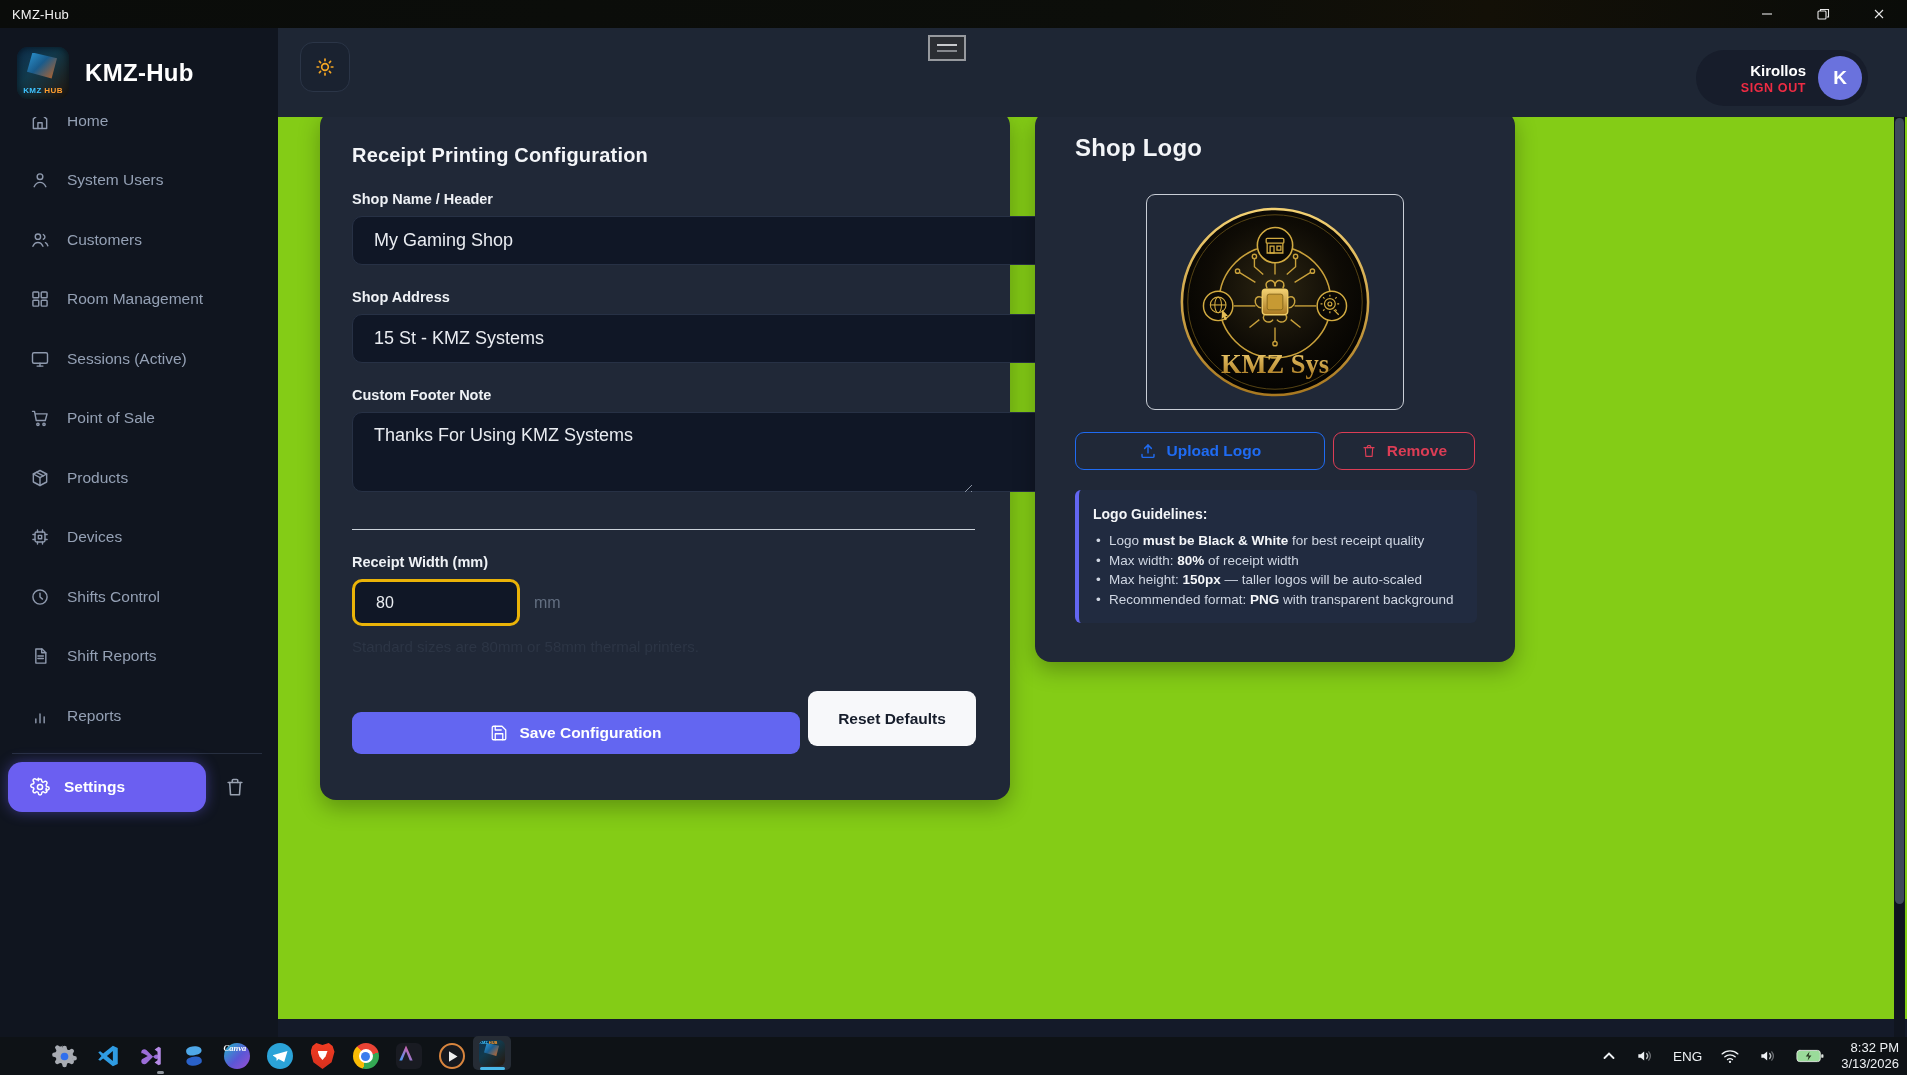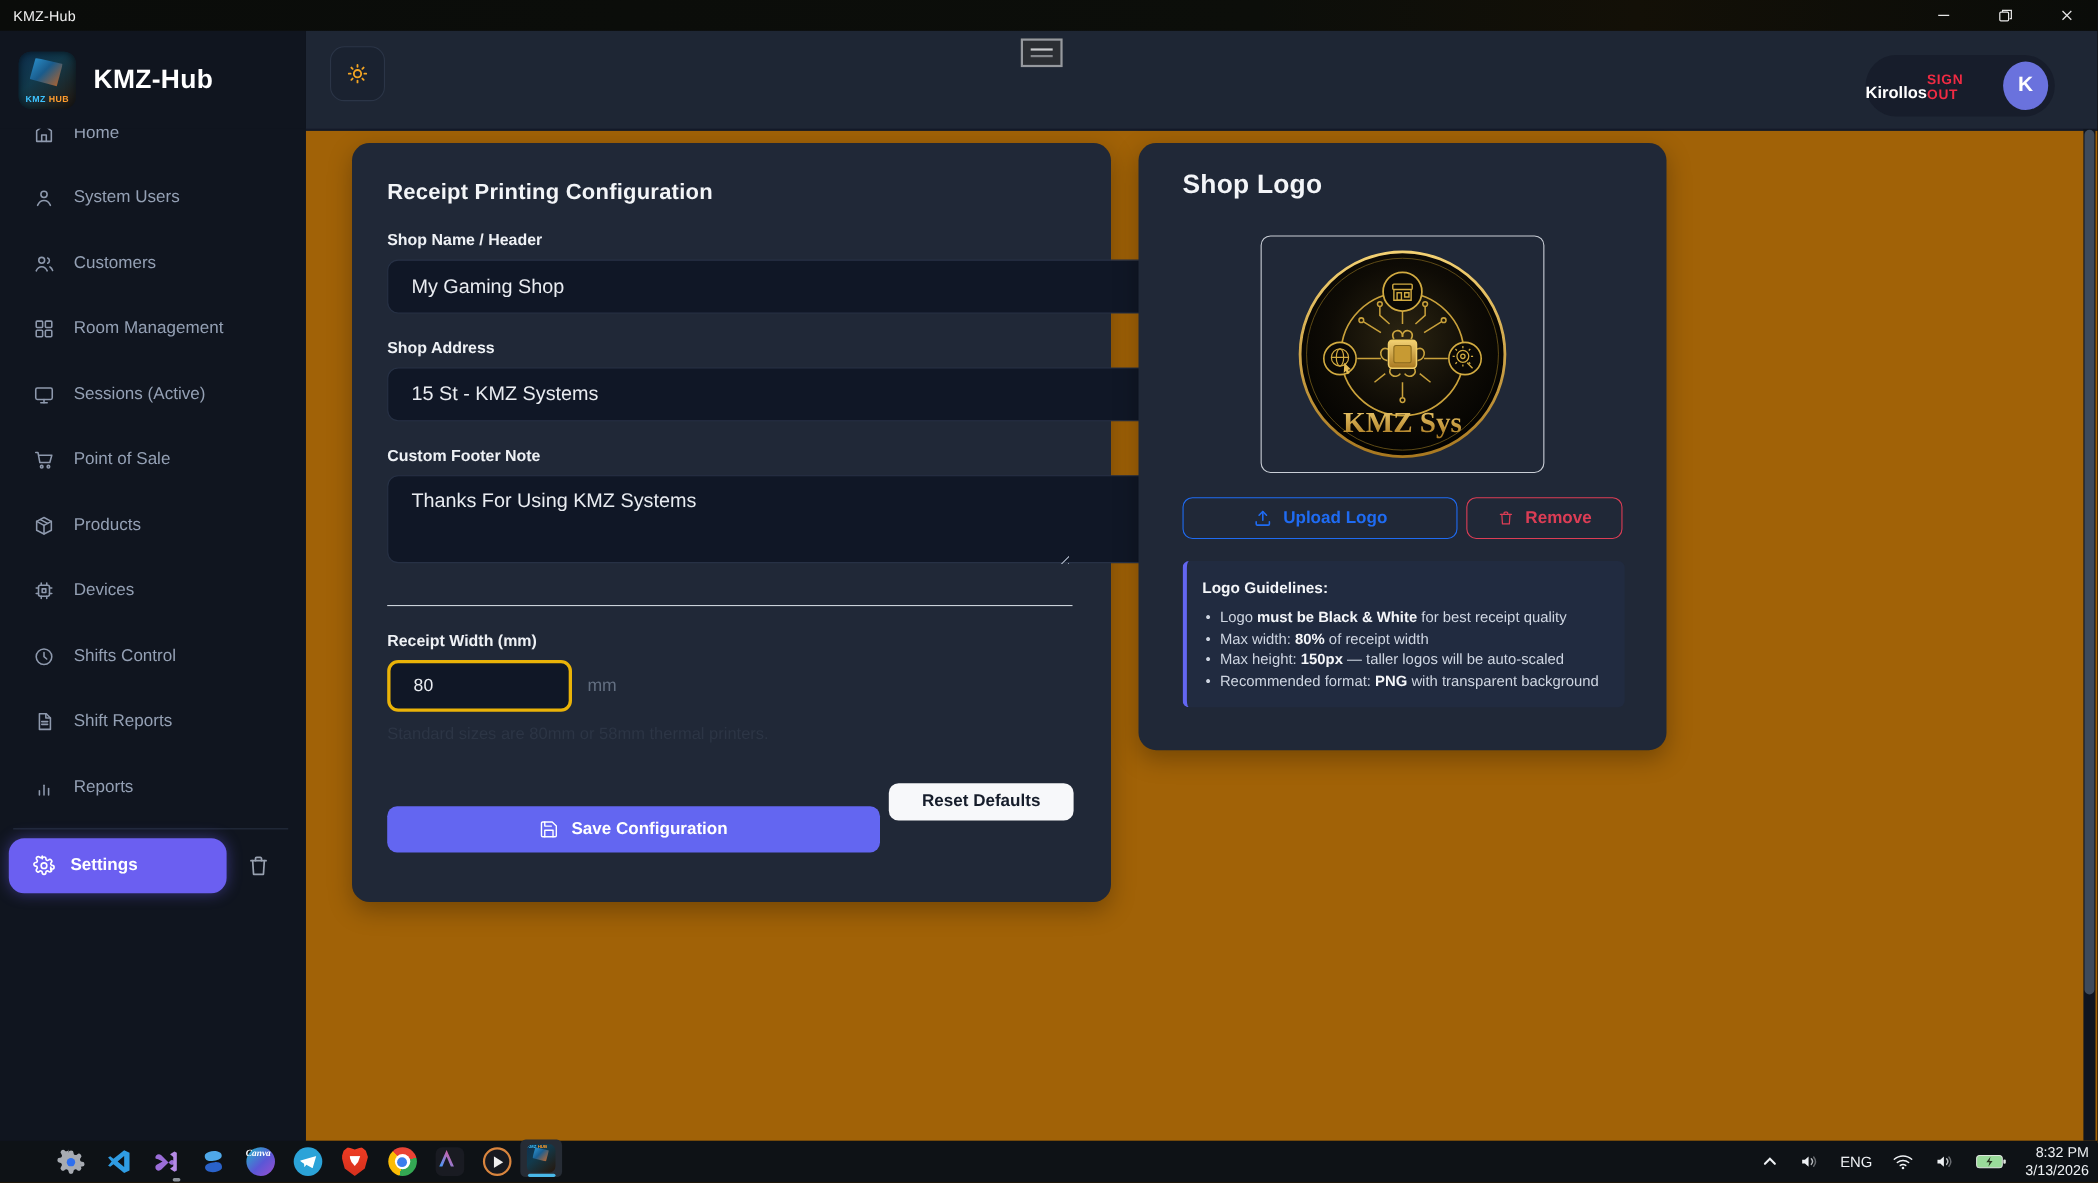--- a/index.html
+++ b/index.html
@@ -48,28 +48,28 @@
   
   .header { position:absolute; left:278px; top:28px; width:1629px; height:89px; background:#1e2634; z-index:10; }
   .theme-toggle { position:absolute; left:22px; top:14px; width:50px; height:50px; border-radius:13px;
     background:#1a2230; border:1px solid #2b3547; display:flex; align-items:center; justify-content:center; cursor:pointer; }
   .theme-toggle svg { stroke:#f5a623; fill:none; stroke-width:2; stroke-linecap:round; }
   .snap-pill { position:absolute; left:650px; top:7px; width:38px; height:26px; background:#2b2e33;
     border:2px solid #96999e; display:flex; align-items:center; justify-content:center; }
   .snap-pill i { display:block; width:20px; height:8px; border-top:2px solid #c8cacd; border-bottom:2px solid #85888d; }
   .user-pill { position:absolute; left:1418px; top:22px; width:172px; height:56px; border-radius:28px;
     background:#171d2b; display:flex; align-items:center; justify-content:flex-end; cursor:pointer; }
-  .user-texts { display:flex; flex-direction:row; align-items:flex-end; margin-right:12px; }
+  .user-texts { display:flex; flex-direction:column; align-items:flex-end; margin-right:12px; }
   .user-name { color:#fff; font-weight:bold; font-size:15px; }
   .sign-out { color:#ef2b43; font-weight:bold; font-size:12.5px; letter-spacing:.6px; margin-top:2px; }
   .avatar { width:44px; height:44px; border-radius:50%; background:#6a72dd; color:#fff; font-weight:bold;
     font-size:19px; display:flex; align-items:center; justify-content:center; margin-right:6px; }
 
   
-  .content { position:absolute; left:278px; top:119px; width:1629px; height:920px; background:#a16207; }
+  .content { position:absolute; left:278px; top:99px; width:1629px; height:920px; background:#84cc16; }
 
   .card { position:absolute; background:#202837; border-radius:16px; box-shadow:0 8px 22px rgba(0,0,0,.28); }
   .card-left { left:42px; top:11px; width:690px; height:690px; padding:34px 32px; }
   .card-right { left:757px; top:11px; width:480px; height:552px; padding:24px 40px; }
 
   .card-title { color:#f3f5f8; font-size:20px; font-weight:bold; letter-spacing:.2px; }
   .fld-label { color:#eef1f5; font-size:14.5px; font-weight:bold; margin-bottom:9px; }
   .fld { margin-top:24px; }
   .fld:first-of-type { margin-top:36px; }
   .text-input { width:730px; height:49px; background:#101726; border:1px solid #273145; border-radius:10px;
@@ -82,21 +82,21 @@
   .width-row { display:flex; align-items:center; margin-top:9px; }
   .width-input { width:168px; height:47px; background:#101726; border:3px solid #eab308; border-radius:10px;
     color:#e9ecf1; font-size:16px; padding:0 21px; outline:none; font-family:"Liberation Sans",sans-serif; }
   .unit { color:#626e80; font-size:16px; margin-left:14px; }
   .hint { color:#2c3545; font-size:15px; margin-top:12px; }
   .btn-row { display:flex; margin-top:36px; gap:8px; }
   .btn { border:none; border-radius:9px; font-family:"Liberation Sans",sans-serif; font-size:15.5px;
     font-weight:bold; cursor:pointer; display:flex; align-items:center; justify-content:center; }
   .btn-save { width:448px; height:42px; background:#6366f1; color:#fff; gap:11px;margin-top:21px; }
   .btn-save svg { stroke:#fff; fill:none; stroke-width:1.7; stroke-linecap:round; stroke-linejoin:round; }
-  .btn-reset { width:168px; height:34px; background:#f7f8fa; color:#161d2b; }
+  .btn-reset { width:168px; height:55px; background:#f7f8fa; color:#161d2b; }
 
   
   .logo-box { width:258px; height:216px; border:1px solid #c9ced6; border-radius:9px; margin:32px auto 0;
     display:flex; align-items:center; justify-content:center; }
   .logo-btn-row { display:flex; margin-top:22px; gap:8px; }
   .btn-outline { background:transparent; border-radius:9px; font-size:15.5px; font-weight:bold;
     display:flex; align-items:center; justify-content:center; gap:10px; cursor:pointer; font-family:"Liberation Sans",sans-serif; }
   .btn-upload { width:251px; height:38px; border:1.5px solid #1f6bf2; color:#1f6bf2; }
   .btn-upload svg { stroke:#1f6bf2; fill:none; stroke-width:1.9; stroke-linecap:round; stroke-linejoin:round; }
   .btn-remove { width:143px; height:38px; border:1.5px solid #dc3d55; color:#dc3d55; }

